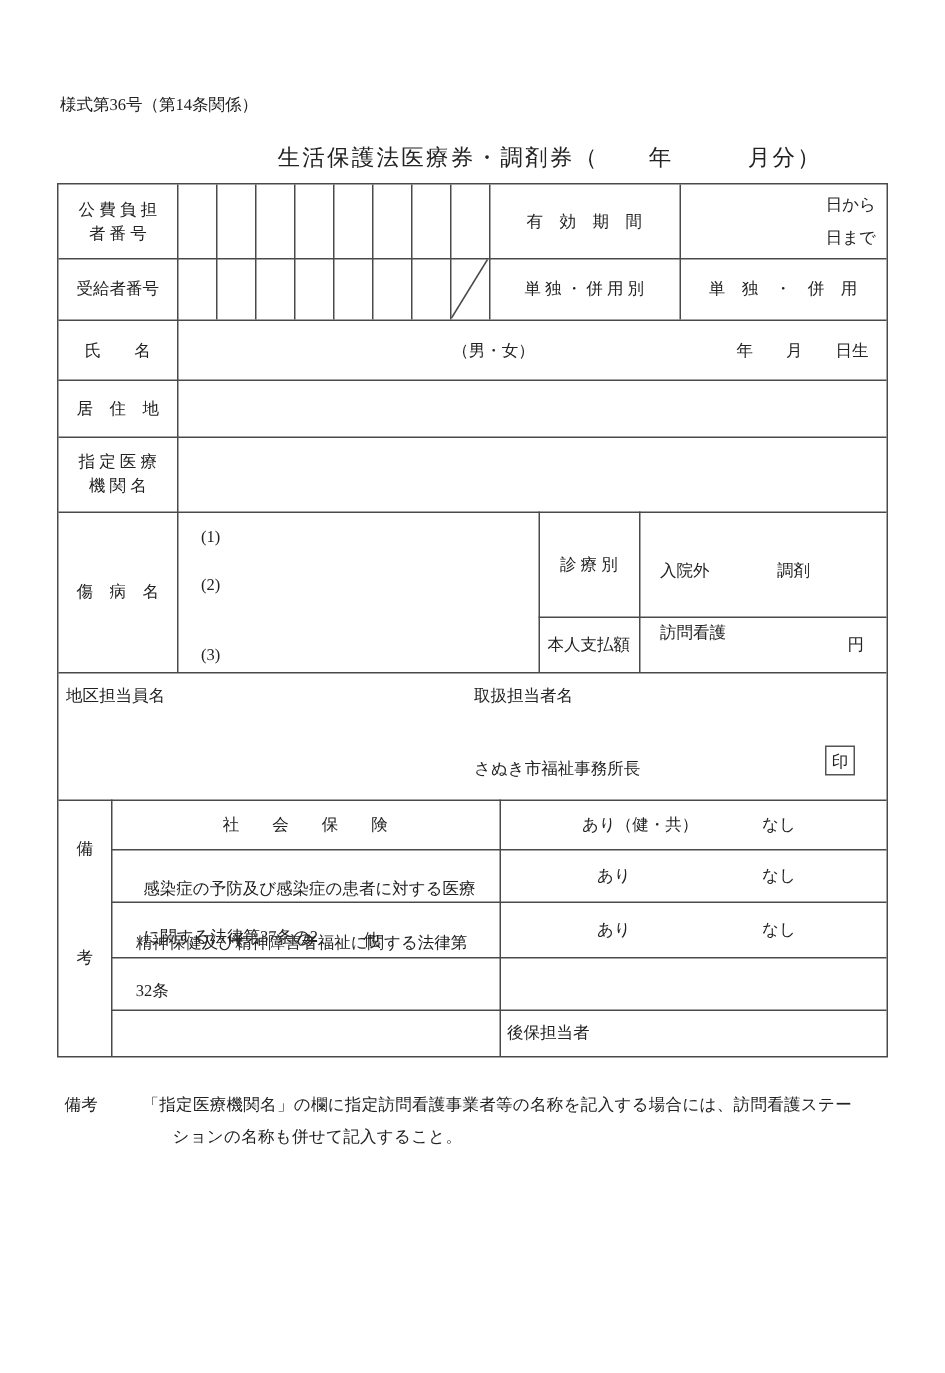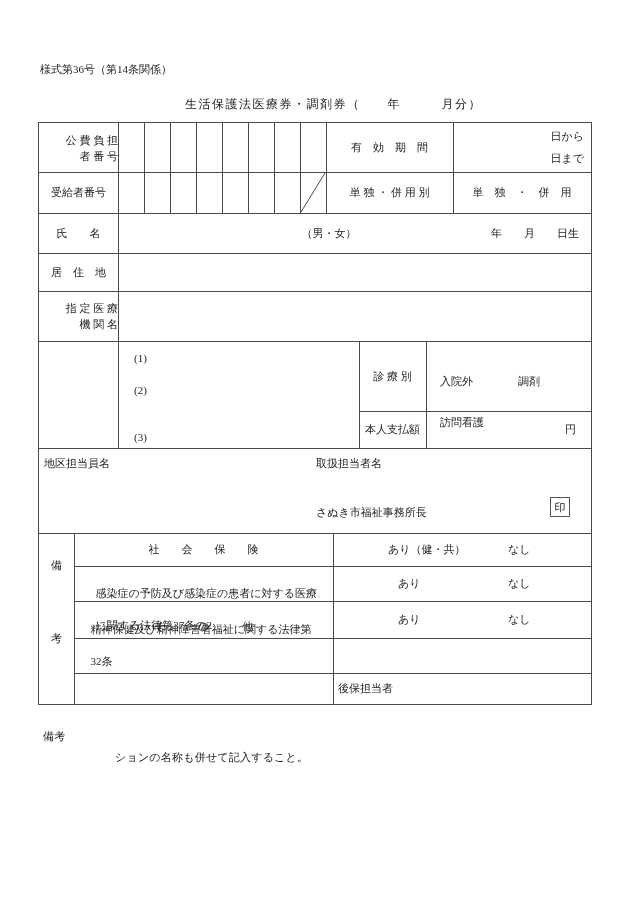--- a/index.html
+++ b/index.html
@@ -11,27 +11,27 @@
   .abs { position:absolute; }
   .flexc { display:flex; align-items:center; justify-content:center; }
   .flexr { display:flex; align-items:center; justify-content:flex-end; }
   .tbl {
     position:absolute; left:38px; top:122px; width:552px; height:581px;
     border:1px solid #4a4a4a;
   }
   .hl { position:absolute; height:1px; background:#4a4a4a; }
   .vl { position:absolute; width:1px; background:#4a4a4a; }
   .cell { position:absolute; font-size:11px; white-space:pre; }
-  .col2 { line-height:16px; text-align:center;align-items:flex-end; }
+  .col2 { line-height:16px; text-align:center; }
   .seal {
     position:absolute; width:18px; height:18px; border:1px solid #555;
     display:flex; align-items:center; justify-content:center; font-size:11px;
   }
   .title {
-    position:absolute; left:185px; top:96px; font-size:12px;
+    position:absolute; left:185px; top:96px; font-size:15px;
     letter-spacing:1.5px; white-space:pre;
   }
   .formno { position:absolute; left:40px; top:62px; font-size:11px; white-space:pre; }
   .ctrow { display:flex; line-height:17px; font-size:11px; }
   .ctrow .c1 { width:78px; }
   .ftr { position:absolute; font-size:11px; letter-spacing:0.2px; white-space:pre; }
 </style>
 </head>
 <body>
 
@@ -97,20 +97,21 @@
 
     <div class="cell flexc" style="left:0;top:130px;width:79px;height:38px">居　住　地</div>
     <div class="cell" style="left:80px;top:131px;width:472px;height:37px"></div>
 
     <div class="cell flexc col2" style="left:0;top:168px;width:79px;height:50px;flex-direction:column">
       <span>指 定 医 療</span>
       <span>機 関 名</span>
     </div>
     <div class="cell" style="left:80px;top:169px;width:472px;height:49px"></div>
 
+    <div class="cell flexc" style="left:0;top:218px;width:79px;height:107px">傷　病　名</div>
     <div class="cell" style="left:95px;top:229px">(1)</div>
     <div class="cell" style="left:95px;top:261px">(2)</div>
     <div class="cell" style="left:95px;top:308px">(3)</div>
     <div class="cell flexc" style="left:320px;top:218px;width:67px;height:70px">診 療 別</div>
     <div class="cell" style="left:387px;top:218px;width:165px;height:70px;padding:8px 0 0 14px;box-sizing:border-box">
       <div class="ctrow">
         <span class="c1">入院外</span>
         <span>調剤</span>
       </div>
       <div class="ctrow">
@@ -149,15 +150,16 @@
 
     <div class="cell flexc" style="left:35px;top:486px;width:259px;height:35px">そ　　　の　　　他</div>
     <div class="cell" style="left:294px;top:515px;width:258px;height:35px"></div>
 
     <div class="cell" style="left:35px;top:550px;width:259px;height:31px"></div>
     <div class="cell flexc" style="left:299px;top:550px;height:31px">後保担当者</div>
 
   </div>
 
   <div class="ftr" style="left:43px;top:729px">備考</div>
+  <div class="ftr" style="left:95px;top:729px">「指定医療機関名」の欄に指定訪問看護事業者等の名称を記入する場合には、訪問看護ステー</div>
   <div class="ftr" style="left:115px;top:750px">ションの名称も併せて記入すること。</div>
 
 </div>
 
 </body></html>

